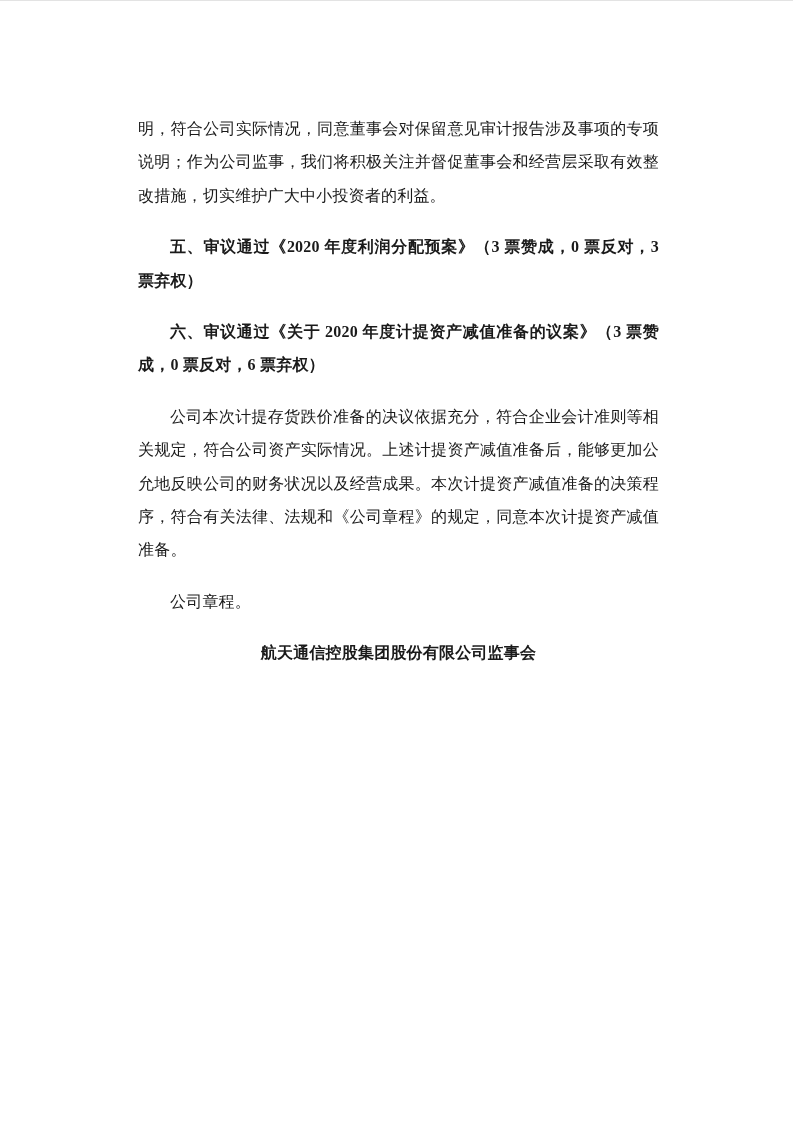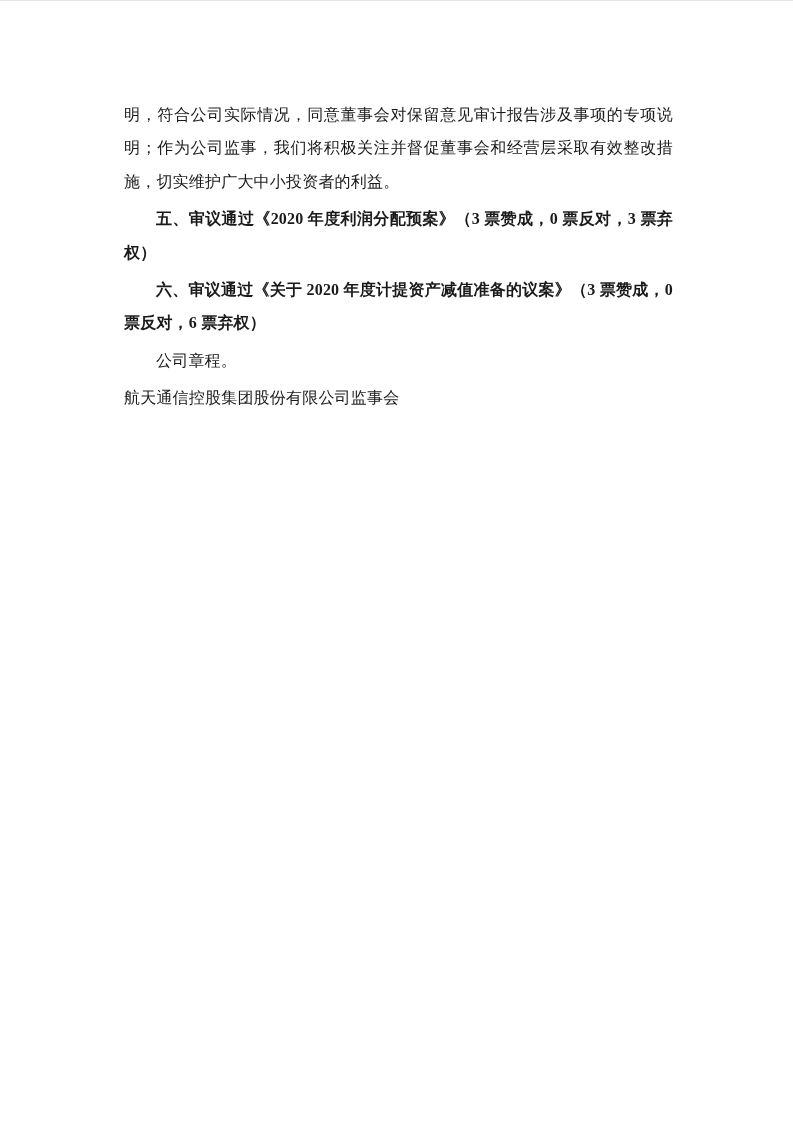--- a/index.html
+++ b/index.html
@@ -33,44 +33,45 @@
     left: 120px;
     top: 94px;
     width: 557px;
     font-size: 16px;
     line-height: 33.4px;
     color: #1a1a1a;
     text-align: justify;
     letter-spacing: 0.2px;
   }
   .content p {
-    margin: 4px;
+    margin: 18px;
     padding: 0;
     text-indent: 2em;
   }
   .content p.no-indent {
     text-indent: 0;
   }
   .content p.heading {
     font-weight: bold;
   }
   .content p.signature {
-    text-align: left;
+    text-align: center;
     text-indent: 0;
-    font-weight: normal;
+    font-weight: bold;
   }
   .content p.signature.date {
     padding-right: 8px;
   }
 </style>
 </head>
 <body>
 
 <div class="page">
   <div class="top-edge"></div>
   <div class="content">
     <p class="no-indent">明，符合公司实际情况，同意董事会对保留意见审计报告涉及事项的专项说明；作为公司监事，我们将积极关注并督促董事会和经营层采取有效整改措施，切实维护广大中小投资者的利益。</p>
     <p class="heading">五、审议通过《2020 年度利润分配预案》（3 票赞成，0 票反对，3 票弃权）</p>
     <p class="heading">六、审议通过《关于 2020 年度计提资产减值准备的议案》（3 票赞成，0 票反对，6 票弃权）</p>
+    <p>公司本次计提存货跌价准备的决议依据充分，符合企业会计准则等相关规定，符合公司资产实际情况。上述计提资产减值准备后，能够更加公允地反映公司的财务状况以及经营成果。本次计提资产减值准备的决策程序，符合有关法律、法规和《公司章程》的规定，同意本次计提资产减值准备。</p>
     <p>公司章程。</p>
     <p class="signature">航天通信控股集团股份有限公司监事会</p>
   </div>
 </div>
 
 </body></html>

